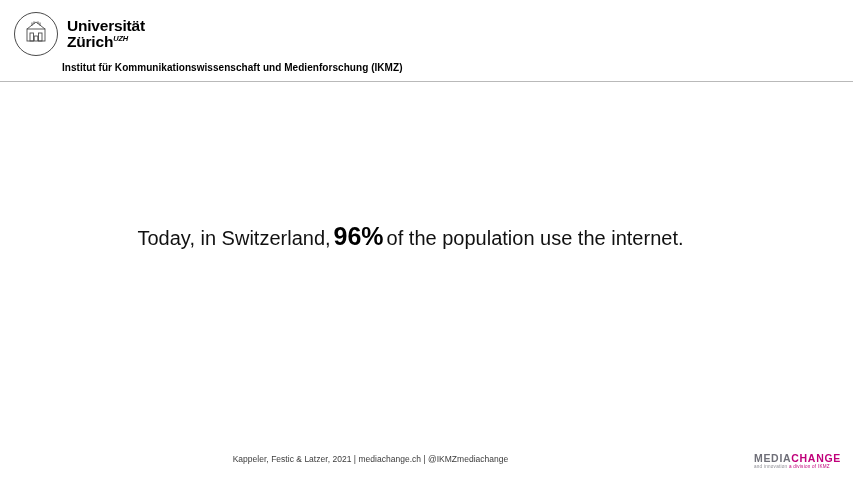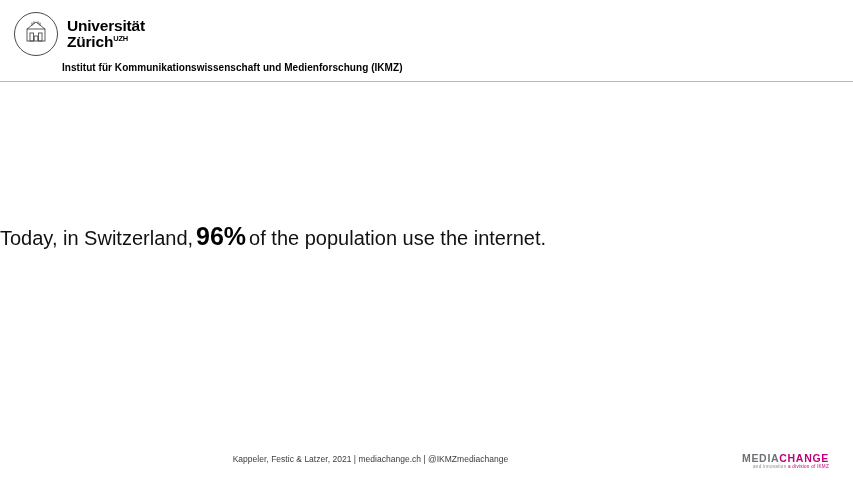--- a/index.html
+++ b/index.html
@@ -58,20 +58,21 @@
   .uzh-wordmark .l2 {
     font-size: 15.5px;
     font-weight: bold;
     color: #000000;
     letter-spacing: -0.2px;
   }
   .uzh-wordmark .sup {
     font-size: 7.5px;
     font-weight: bold;
     vertical-align: super;
+    font-style: italic;
   }
   .institute {
     position: absolute;
     left: 62px;
     top: 62px;
     font-size: 10px;
     font-weight: bold;
     color: #000000;
     letter-spacing: 0.05px;
   }
@@ -89,21 +90,21 @@
     position: absolute;
     top: 82px; left: 0;
     width: 853px;
     height: 355px;
   }
   .statement {
     position: absolute;
     left: 0;
     top: 140px;
     width: 821px;
-    text-align: left;
+    text-align: center;
     font-size: 20px;
     color: #111111;
     white-space: nowrap;
   }
   .statement .lead,
   .statement .trail {
     font-size: 20px;
     font-weight: normal;
     color: #111111;
   }
@@ -127,23 +128,23 @@
     left: 0;
     top: 17px;
     width: 741px;
     text-align: center;
     font-size: 8.5px;
     color: #3b3b3b;
     letter-spacing: 0.02px;
   }
   .mc-logo {
     position: absolute;
-    right: 24px;
+    right: 12px;
     top: 16px;
-    text-align: right;
+    text-align: left;
     line-height: 1.06;
     margin-left: 32px;
   }
   .mc-logo .mc-top {
     font-size: 10.5px;
     letter-spacing: 0.7px;
     font-weight: bold;
   }
   .mc-logo .mc-media { color: #6f6f78; }
   .mc-logo .mc-change { color: #c0007a; }

